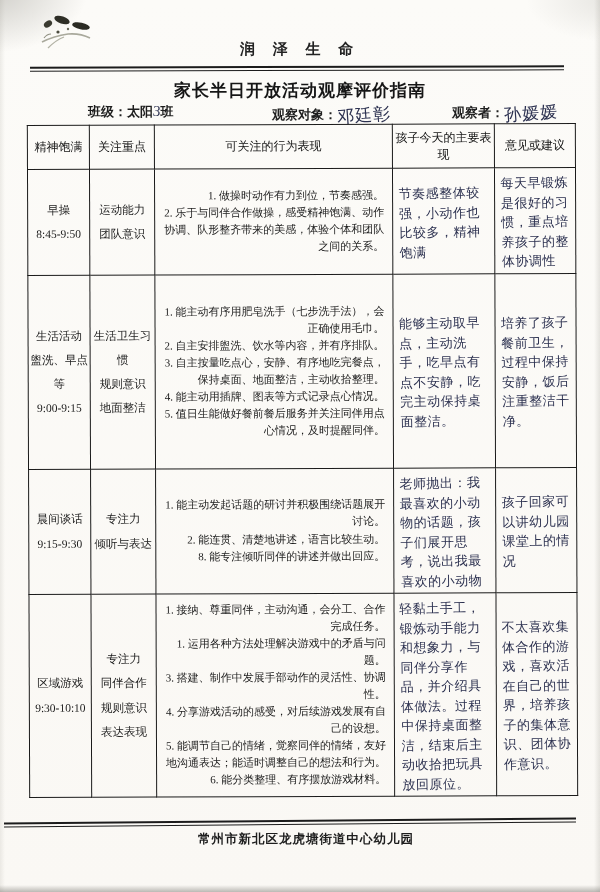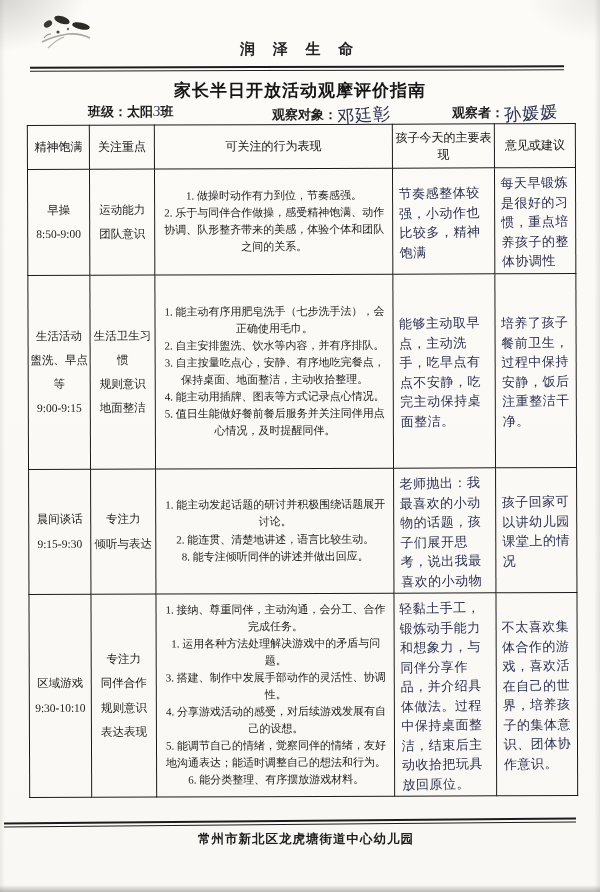--- a/index.html
+++ b/index.html
@@ -62,21 +62,21 @@
   tr.r-head{ height:44px; }
   tr.r1{ height:100px; } tr.r2{ height:194px; }
   tr.r3{ height:98px; }  tr.r4{ height:196px; }
 
   th.col-h{ font-size:12px; font-weight:700; text-align:center; color:#151515; }
 
   td.c-act, td.c-focus{ text-align:center; font-size:11.5px; color:#1c1c1c; }
   td.c-act div, td.c-focus div{ line-height:2.1;text-align:center; }
 
   td.c-beh{ font-size:11px; color:#1c1c1c; padding:6px 8px 6px 9px; }
-  td.c-beh div{ line-height:1.55; text-align:center; }
+  td.c-beh div{ line-height:1.55; text-align:right; }
 
   td.c-hand{ vertical-align:top; padding:5px 4px 2px 6px; }
   td.c-hand .hw{
     font-family:cursive; font-size:13px; line-height:1.5;
     color:#2c3150; display:block; transform:rotate(-0.8deg);
     letter-spacing:.5px; word-break:break-all;
   }
 
   .school-footer{
     position:absolute; top:831px; left:0; width:100%; text-align:center;
@@ -133,21 +133,21 @@
       <th class="col-h">精神饱满</th>
       <th class="col-h">关注重点</th>
       <th class="col-h">可关注的行为表现</th>
       <th class="col-h">孩子今天的主要表现</th>
       <th class="col-h">意见或建议</th>
     </tr>
 
     <tr class="r1">
       <td class="c-act">
         <div>早操</div>
-        <div>8:50-9:00</div>
+        <div>8:45-9:50</div>
       </td>
       <td class="c-focus">
         <div>运动能力</div>
         <div>团队意识</div>
       </td>
       <td class="c-beh">
         <div>1. 做操时动作有力到位，节奏感强。</div>
         <div>2. 乐于与同伴合作做操，感受精神饱满、动作协调、队形整齐带来的美感，体验个体和团队之间的关系。</div>
       </td>
       <td class="c-hand">

